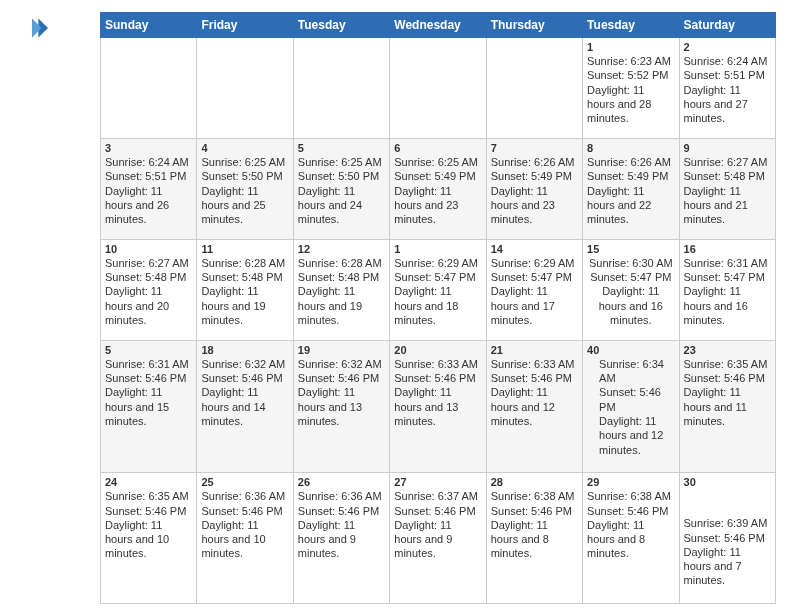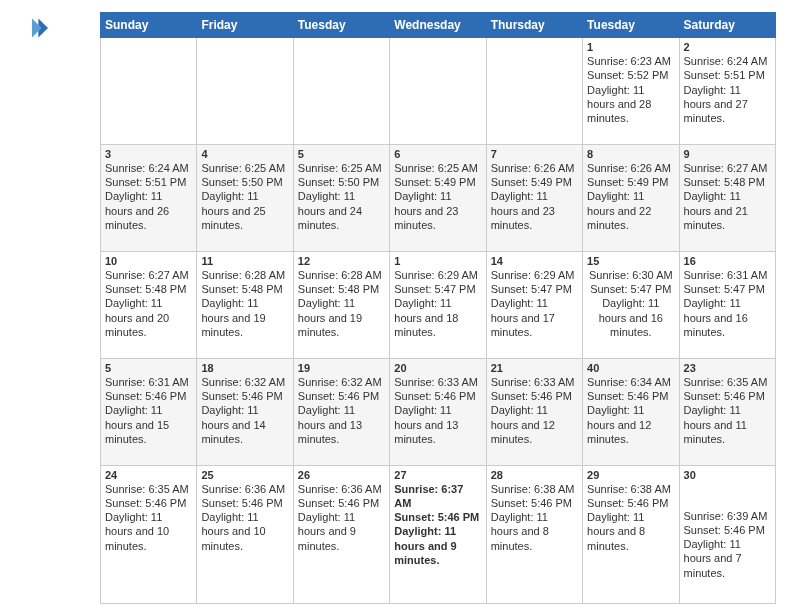--- a/index.html
+++ b/index.html
@@ -274,21 +274,21 @@
 Daylight: 11 hours and 13 minutes.</div>
           </td>
           <td>
             <span class="day-num">21</span>
             <div class="day-info" style="white-space: pre-line;">Sunrise: 6:33 AM
 Sunset: 5:46 PM
 Daylight: 11 hours and 12 minutes.</div>
           </td>
           <td>
             <span class="day-num">40</span>
-            <div class="day-info" style="white-space: pre-line;">Sunrise: 6:34 AM
+            <div class="day-info" style="white-space: pre-line; margin-left: 12px;">Sunrise: 6:34 AM
 Sunset: 5:46 PM
 Daylight: 11 hours and 12 minutes.</div>
           </td>
           <td>
             <span class="day-num">23</span>
             <div class="day-info" style="white-space: pre-line;">Sunrise: 6:35 AM
 Sunset: 5:46 PM
 Daylight: 11 hours and 11 minutes.</div>
           </td>
         </tr>
@@ -306,21 +306,21 @@
 Daylight: 11 hours and 10 minutes.</div>
           </td>
           <td>
             <span class="day-num">26</span>
             <div class="day-info" style="white-space: pre-line;">Sunrise: 6:36 AM
 Sunset: 5:46 PM
 Daylight: 11 hours and 9 minutes.</div>
           </td>
           <td>
             <span class="day-num">27</span>
-            <div class="day-info" style="white-space: pre-line; font-weight: bold;">Sunrise: 6:37 AM
+            <div class="day-info" style="white-space: pre-line;">Sunrise: 6:37 AM
 Sunset: 5:46 PM
 Daylight: 11 hours and 9 minutes.</div>
           </td>
           <td>
             <span class="day-num">28</span>
             <div class="day-info" style="white-space: pre-line;">Sunrise: 6:38 AM
 Sunset: 5:46 PM
 Daylight: 11 hours and 8 minutes.</div>
           </td>
           <td>

